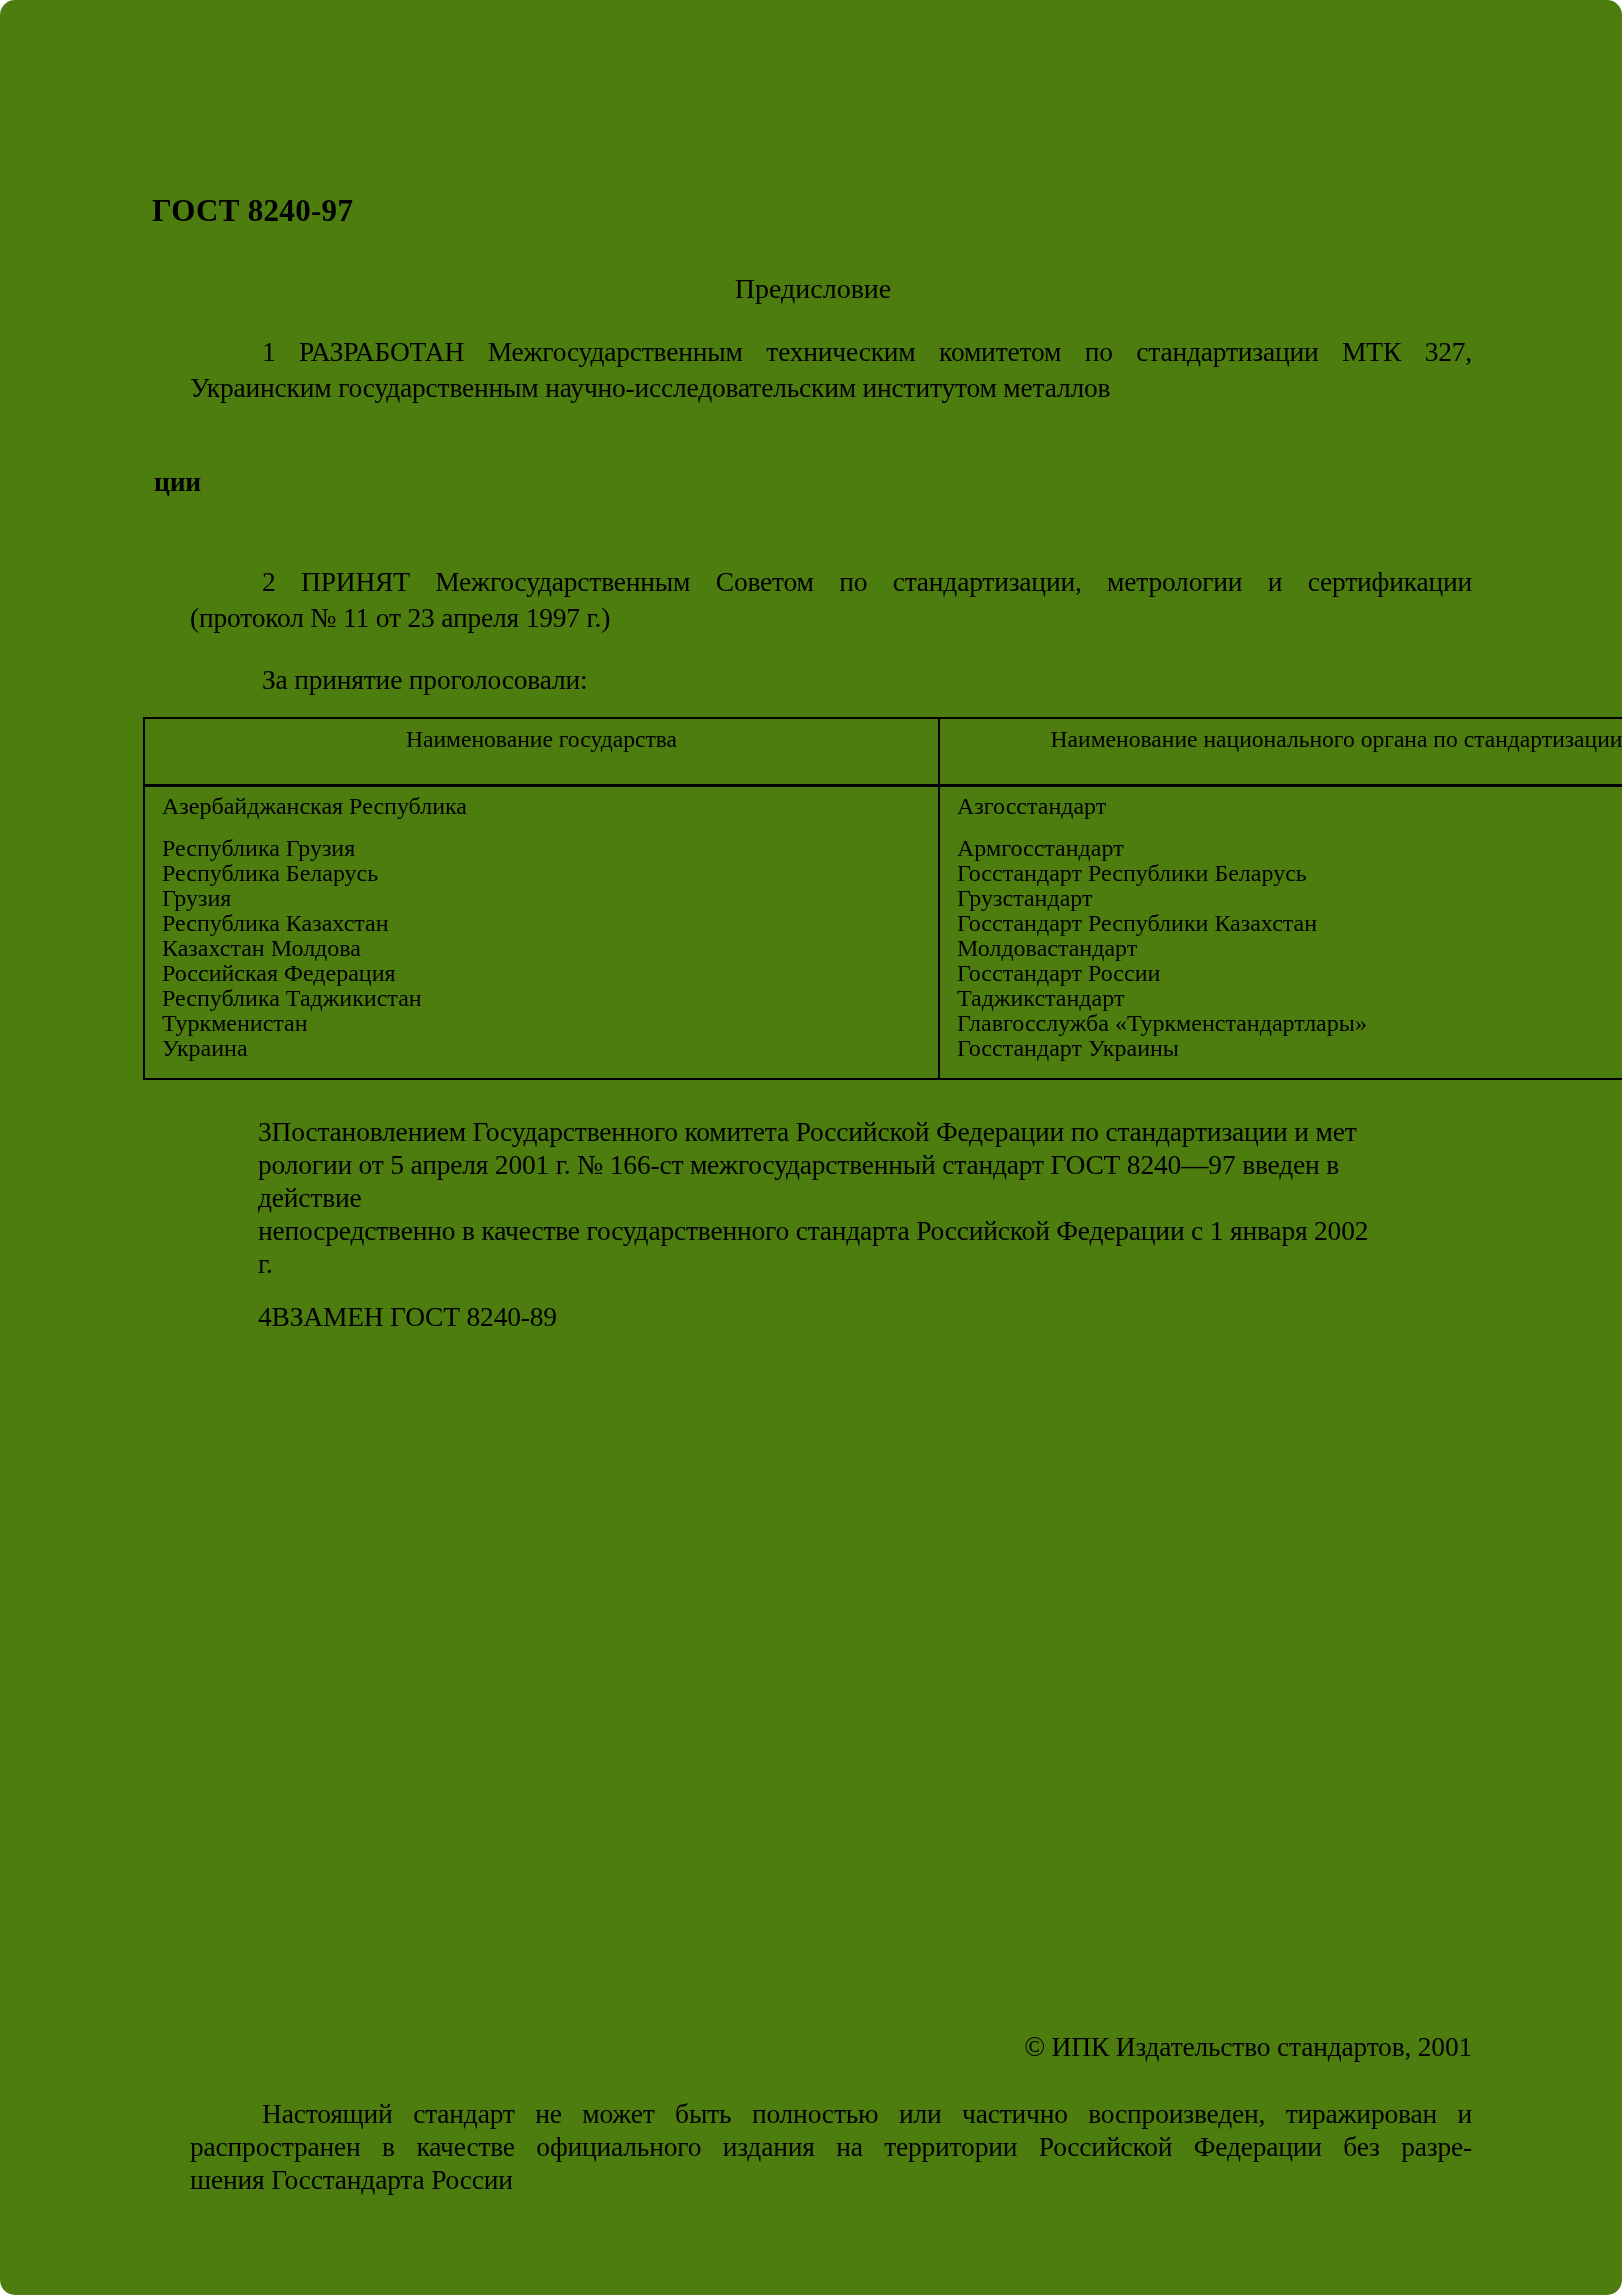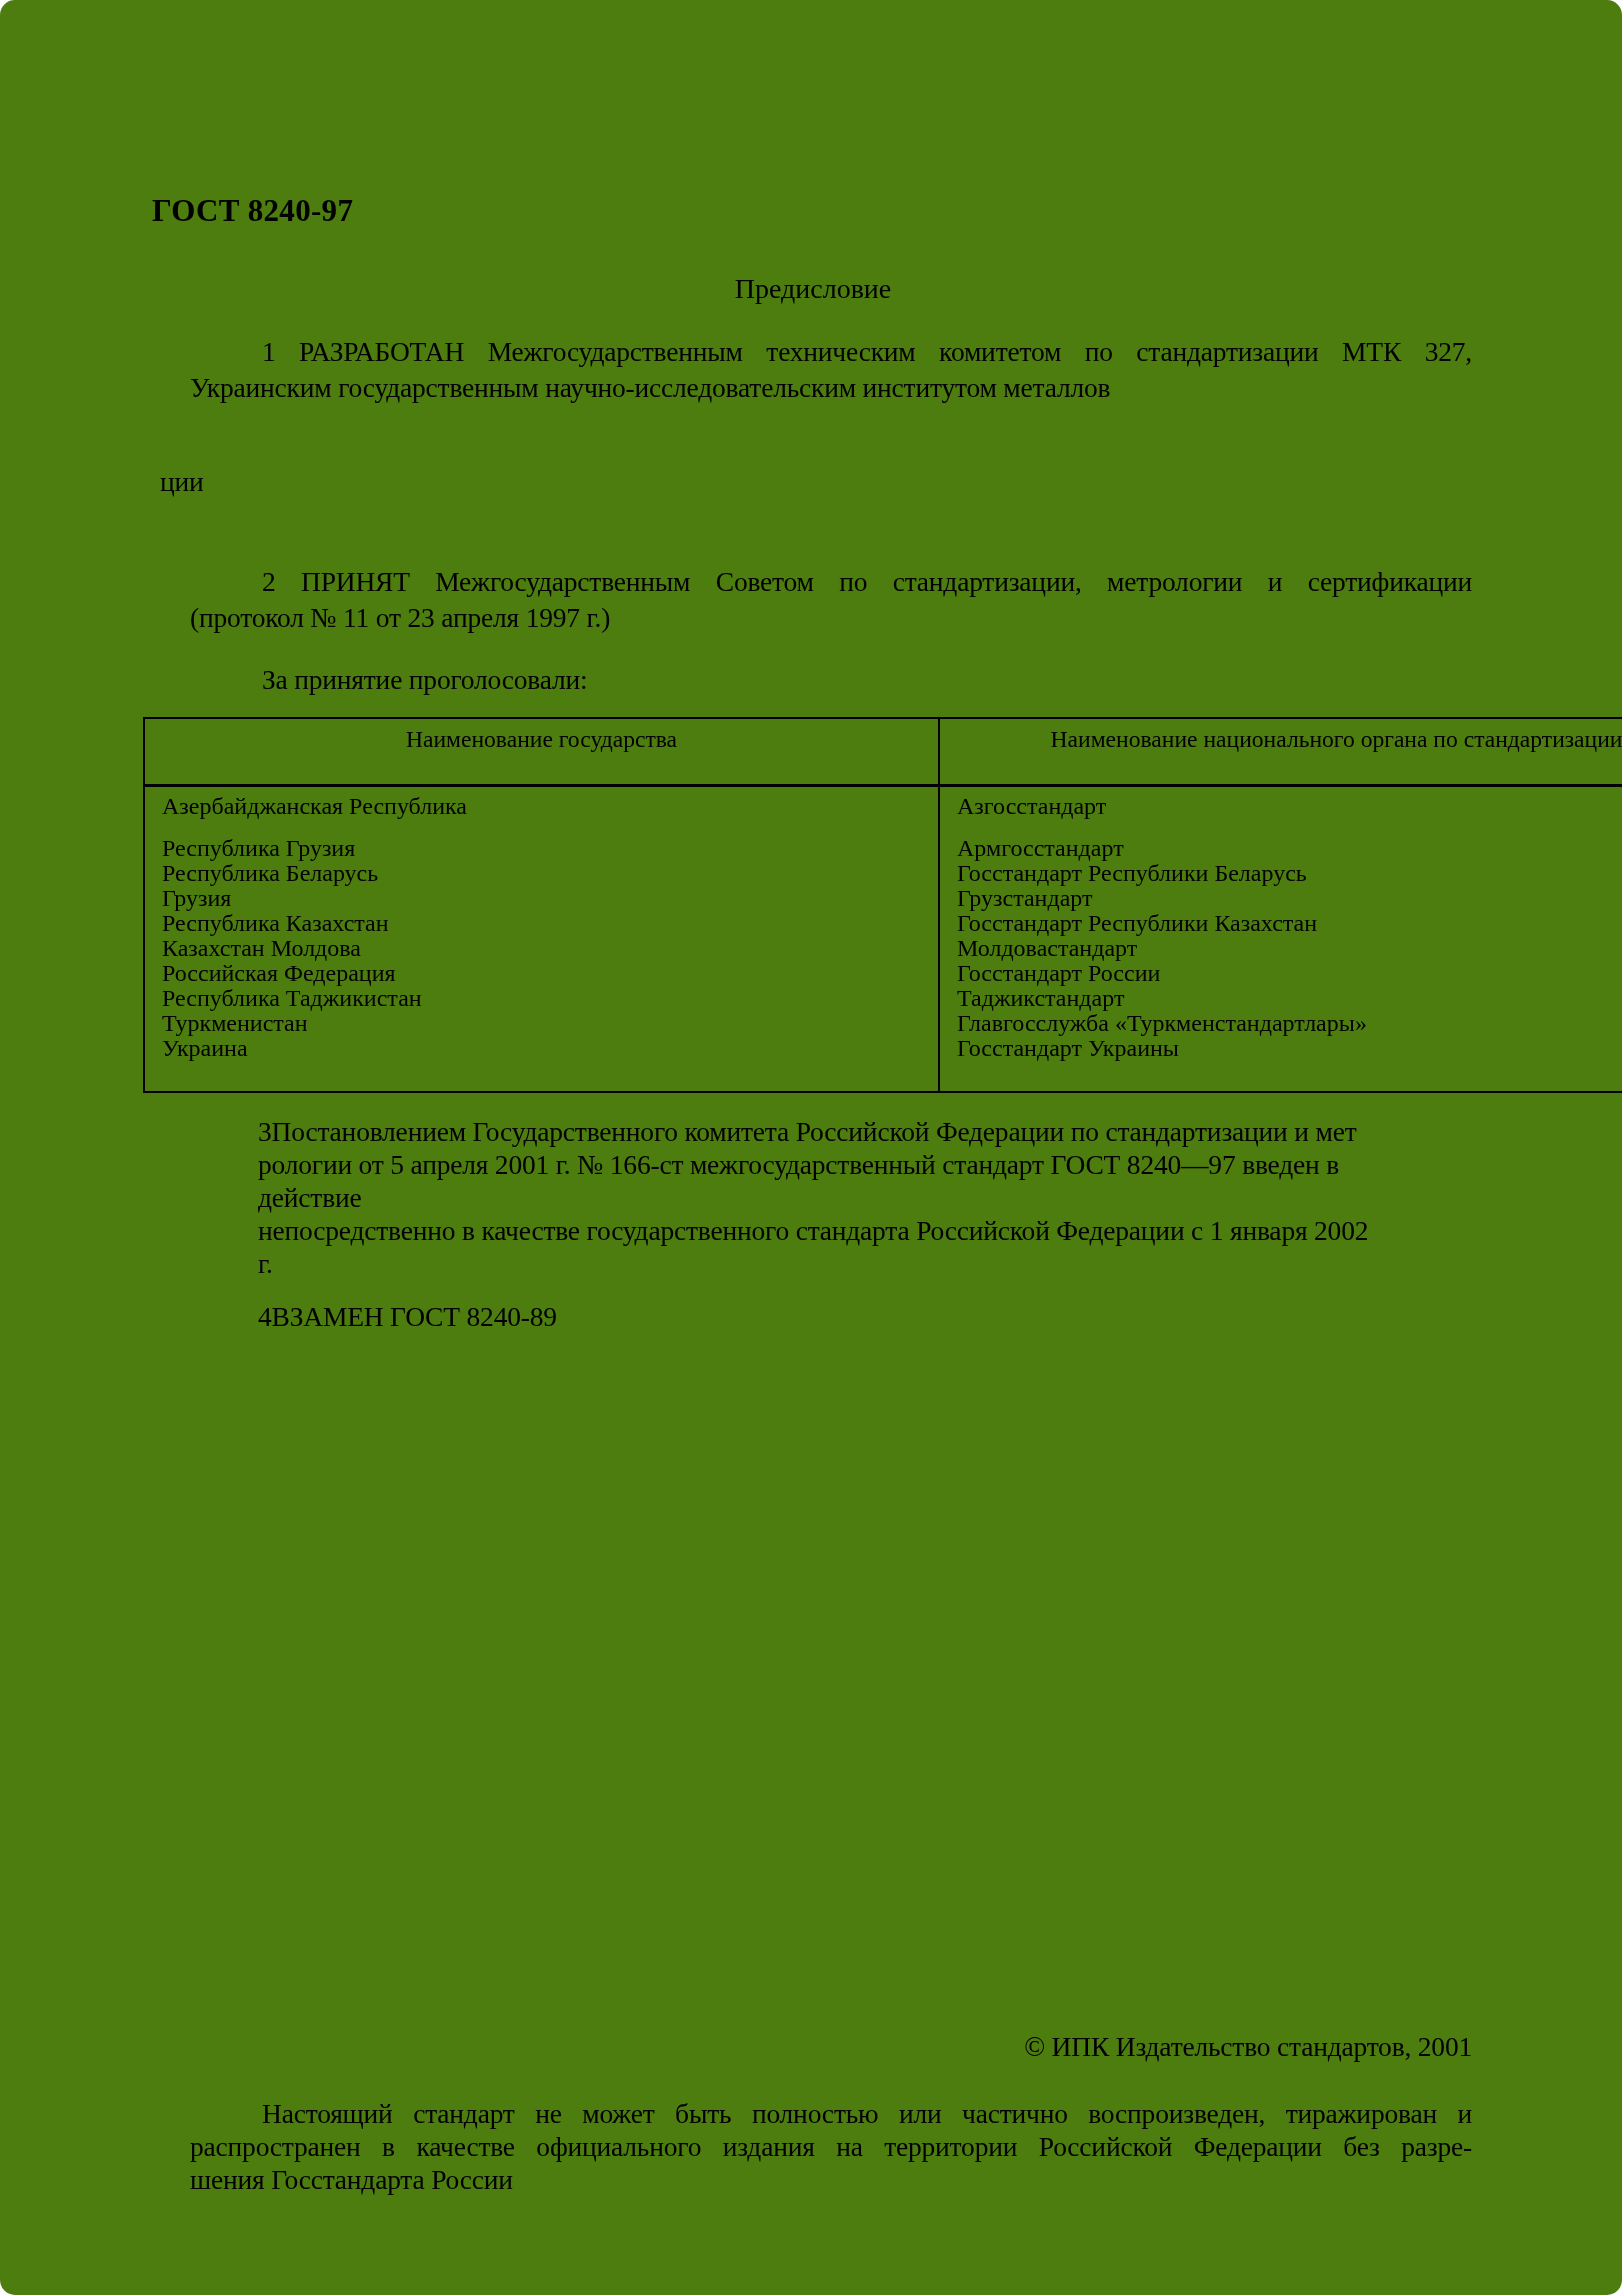--- a/index.html
+++ b/index.html
@@ -52,22 +52,23 @@
     width: 1318px;
   }
   .p-submitted {
     position: absolute;
     left: 154px;
     top: 464px;
     width: 1318px;
   }
   .p-submitted .hang {
     position: absolute;
-    left: 6px;
+    left: 0;
     top: 0;
+    font-weight: bold;
   }
   .p-submitted .cols {
     margin-left: 69px;
   }
   .p-adopted {
     position: absolute;
     left: 154px;
     top: 564px;
     width: 1318px;
   }
@@ -106,21 +107,21 @@
     vertical-align: top;
     padding: 0 0 0 17px;
     white-space: nowrap;
     overflow: hidden;
   }
   .vote-table tr.row-first td {
     padding-top: 6.5px;
     padding-bottom: 17px;
   }
   .vote-table tr.row-last td {
-    padding-bottom: 30px;
+    padding-bottom: 17px;
   }
   .p-decree {
     position: absolute;
     left: 222px;
     top: 1115px;
     width: 1272px;
     line-height: 33px;
   }
   .p-replaces {
     position: absolute;

